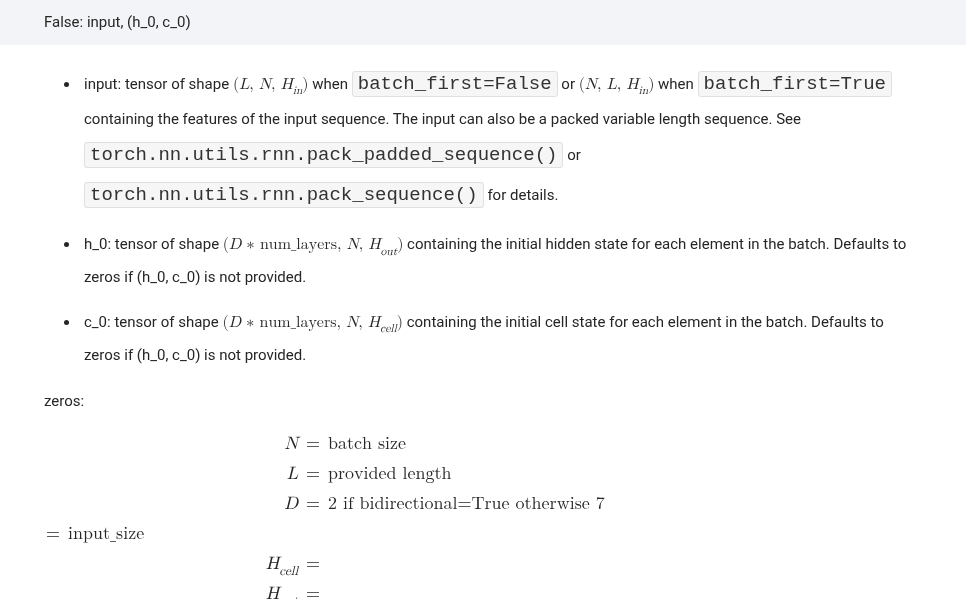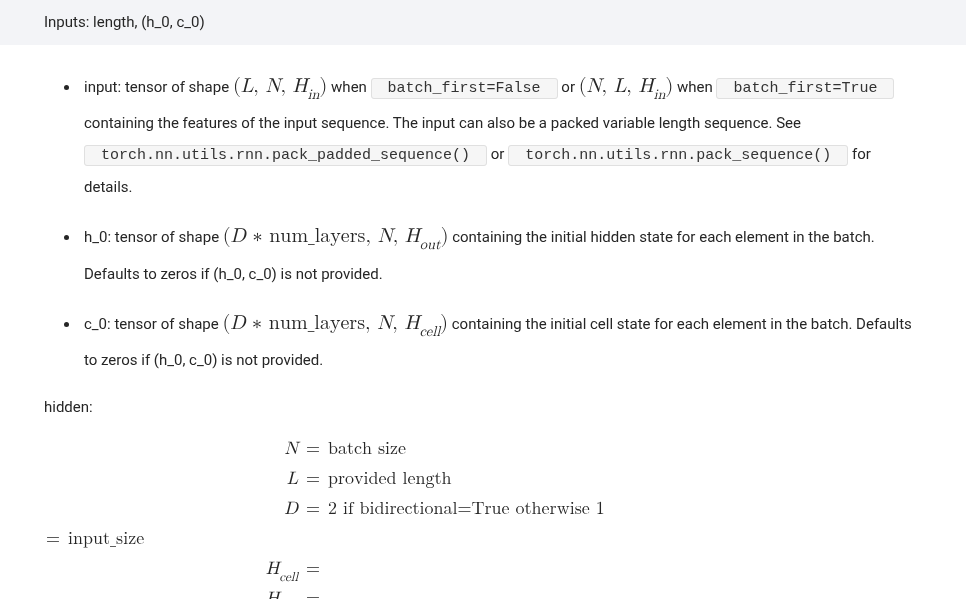--- a/index.html
+++ b/index.html
@@ -26,30 +26,30 @@
       padding: 0;
     }
     ul.param-list > li {
       margin-bottom: 12px;
       padding-left: 4px;
       line-height: 2.1;
     }
     .pname { font-weight: 400; }
     code.inline {
       font-family: ui-monospace, SFMono-Regular, "SF Mono", Menlo, Consolas, "Liberation Mono", monospace;
-      font-size: 15px;
+      font-size: 19px;
       background: #f6f6f6;
       border: 1px solid #e0e0e0;
       border-radius: 3px;
-      padding: 1px 16px;
+      padding: 1px 5px;
       color: #333;
     }
     .math {
       font-family: "Cambria Math", "Latin Modern Math", "STIX Two Math", Georgia, serif;
-      font-size: 20px;
+      font-size: 16px;
       white-space: nowrap;
     }
     .mathvar { font-style: italic; }
     .sub {
       font-size: 0.72em;
       vertical-align: sub;
       position: relative;
       top: 0.15em;
     }
     .subrm { font-style: italic; }
@@ -83,60 +83,60 @@
     .eqop {
       font-family: "Cambria Math", "Latin Modern Math", Georgia, serif;
       font-size: 18px;
       padding: 0 2px;
     }
   </style>
 </head>
 <body>
 
 <div class="header-bar">
-  <span>Inputs: length, (h_0, c_0)</span>
+  <span>False: input, (h_0, c_0)</span>
 </div>
 
 <div class="content">
   <ul class="param-list">
 
     <li>
       <span class="pname">input</span><span>: tensor of shape </span><span class="math">(<span class="mathvar">L</span>, <span class="mathvar">N</span>, <span class="mathvar">H</span><span class="sub subrm">in</span>)</span><span> when </span><code class="inline">batch_first=False</code><span> or </span><span class="math">(<span class="mathvar">N</span>, <span class="mathvar">L</span>, <span class="mathvar">H</span><span class="sub subrm">in</span>)</span><span> when </span><code class="inline">batch_first=True</code><span> containing the features of the input sequence. The input can also be a packed variable length sequence. See </span><code class="inline">torch.nn.utils.rnn.pack_padded_sequence()</code><span> or </span><code class="inline">torch.nn.utils.rnn.pack_sequence()</code><span> for details.</span>
     </li>
 
     <li>
       <span class="pname">h_0</span><span>: tensor of shape </span><span class="math">(<span class="mathvar">D</span> ∗ <span style="font-style:normal">num_layers</span>, <span class="mathvar">N</span>, <span class="mathvar">H</span><span class="sub subrm">out</span>)</span><span> containing the initial hidden state for each element in the batch. Defaults to zeros if (h_0, c_0) is not provided.</span>
     </li>
 
     <li>
       <span class="pname">c_0</span><span>: tensor of shape </span><span class="math">(<span class="mathvar">D</span> ∗ <span style="font-style:normal">num_layers</span>, <span class="mathvar">N</span>, <span class="mathvar">H</span><span class="sub subrm">cell</span>)</span><span> containing the initial cell state for each element in the batch. Defaults to zeros if (h_0, c_0) is not provided.</span>
     </li>
 
   </ul>
 
-  <div class="where-label">hidden:</div>
+  <div class="where-label">zeros:</div>
 
   <div class="defs-block">
 
     <div class="def-row">
       <div class="def-lhs"><span class="mathvar">N</span></div>
       <div class="eqop">=</div>
       <div class="def-rhs">batch size</div>
     </div>
 
     <div class="def-row">
       <div class="def-lhs"><span class="mathvar">L</span></div>
       <div class="eqop">=</div>
       <div class="def-rhs">provided length</div>
     </div>
 
     <div class="def-row">
       <div class="def-lhs"><span class="mathvar">D</span></div>
       <div class="eqop">=</div>
-      <div class="def-rhs">2 if bidirectional=True otherwise 1</div>
+      <div class="def-rhs">2 if bidirectional=True otherwise 7</div>
     </div>
 
     <div class="def-row">
       <div class="eqop">=</div>
       <div class="def-rhs">input_size</div>
     </div>
 
     <div class="def-row">
       <div class="def-lhs"><span class="mathvar">H</span><span class="sub subrm">cell</span></div>
       <div class="eqop">=</div>

